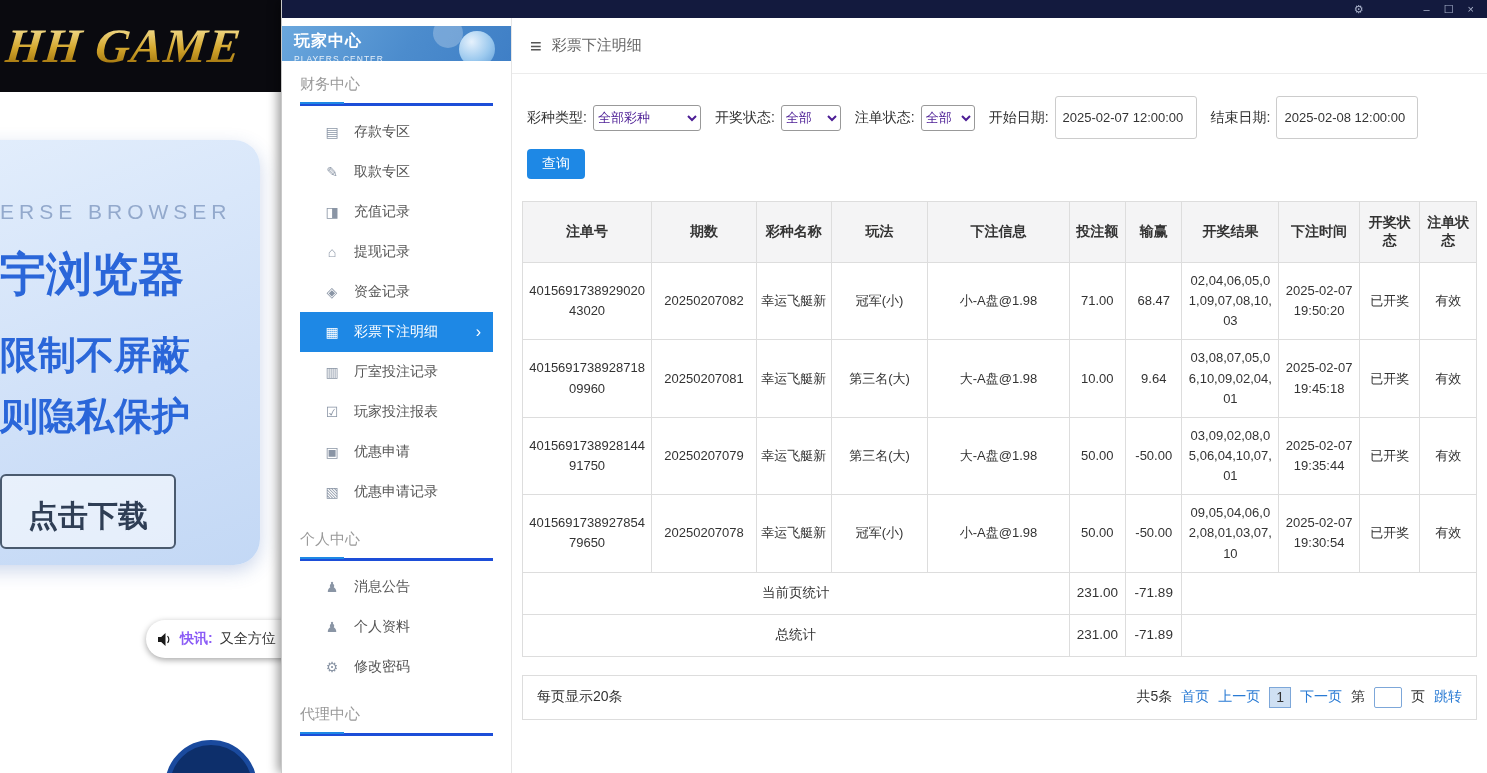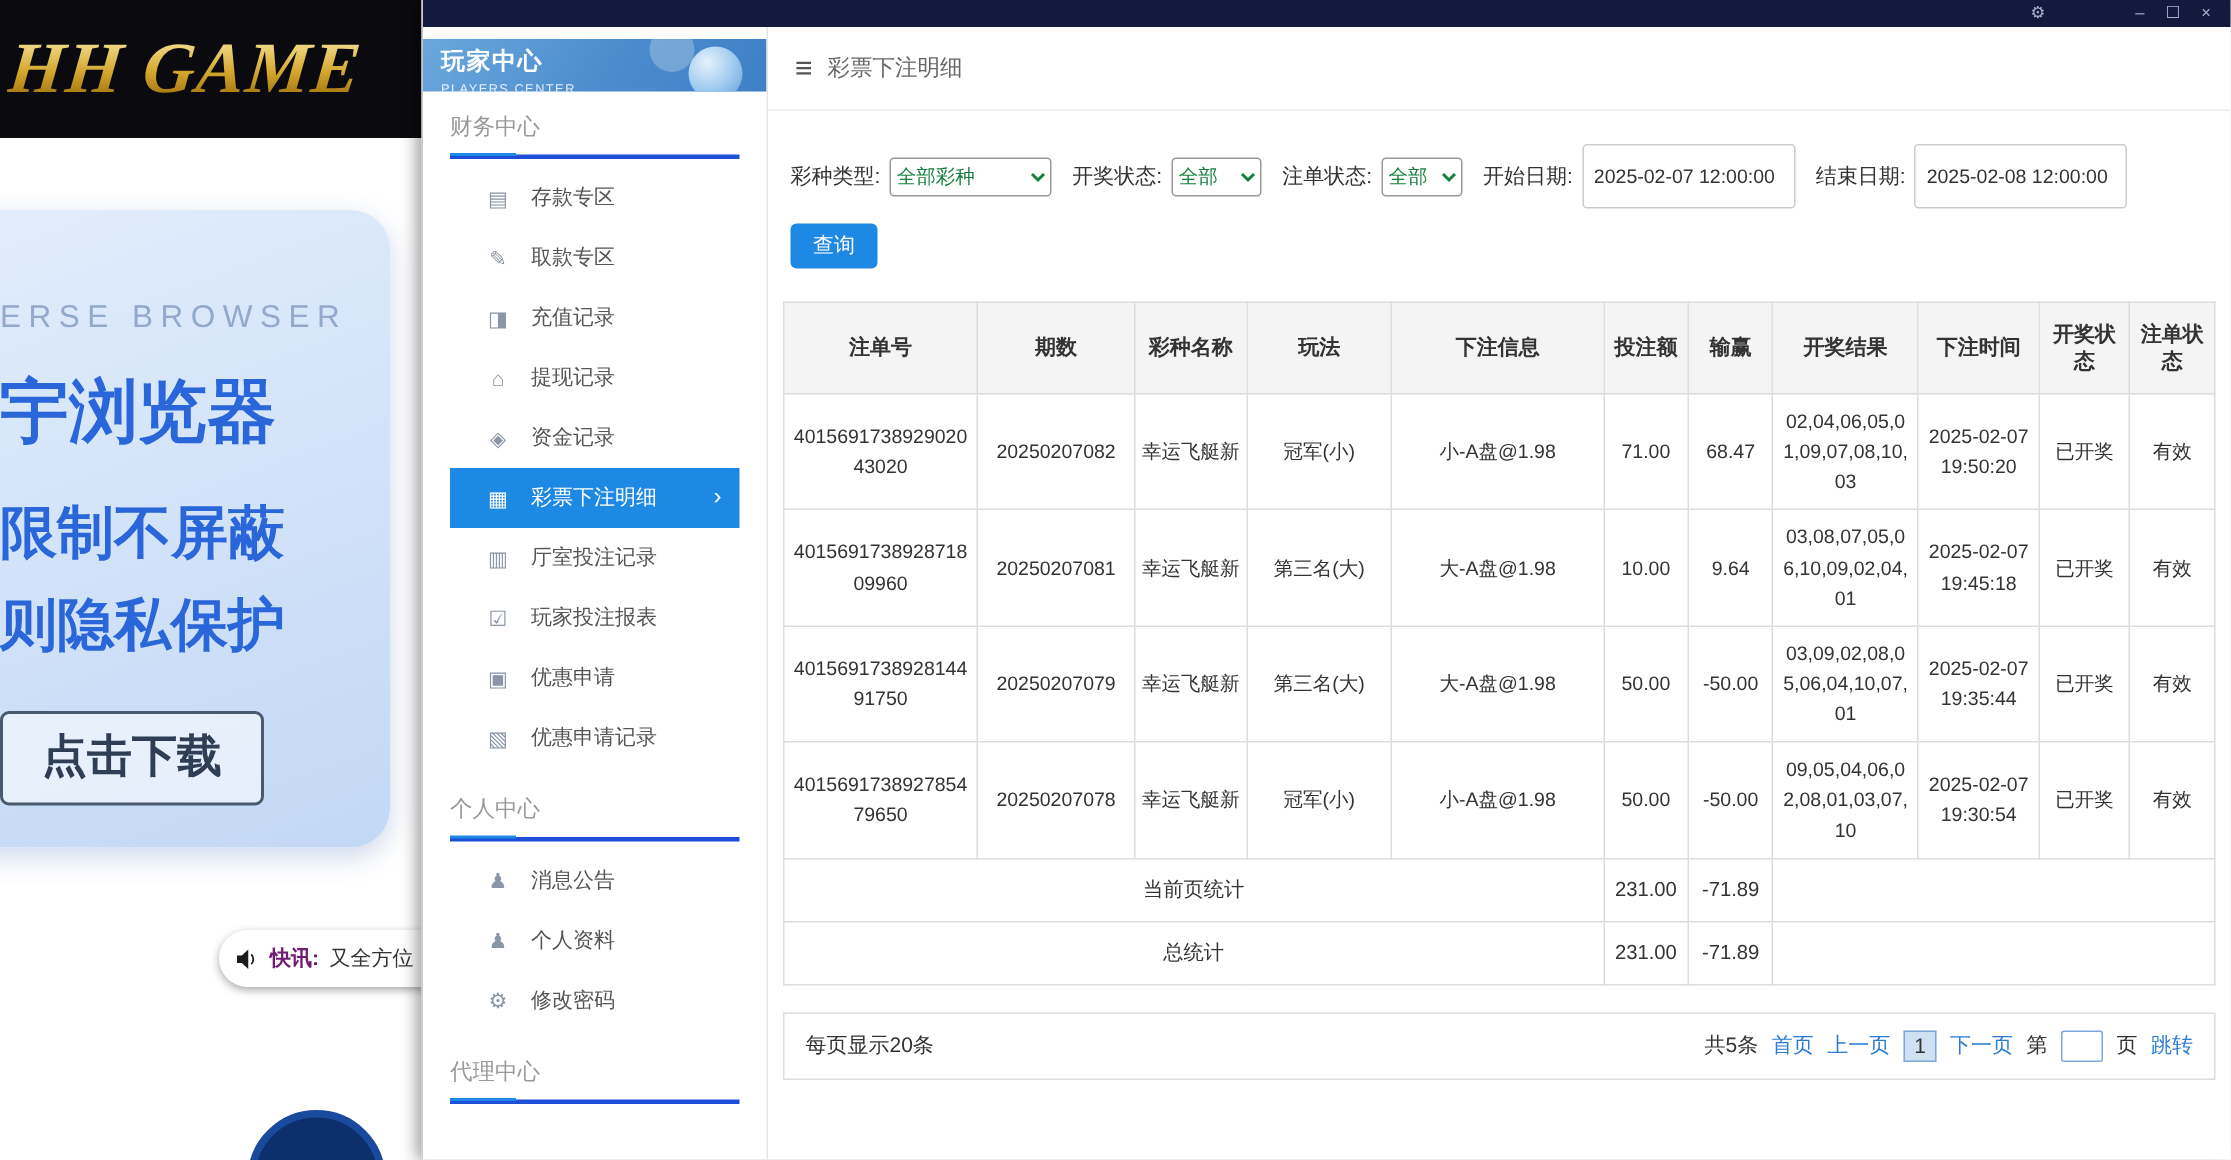--- a/index.html
+++ b/index.html
@@ -13,24 +13,24 @@
           background:linear-gradient(180deg,#f9e7a0 10%,#d3a62d 55%,#8a5d00 100%);
           -webkit-background-clip:text; background-clip:text; color:transparent; white-space:nowrap; }
   .promo-card { position:absolute; left:-70px; top:140px; width:330px; height:425px; border-radius:26px;
           background:linear-gradient(160deg,#e3eefc 0%,#cfe0f8 60%,#c3d8f5 100%);
           box-shadow:0 6px 18px rgba(60,100,180,.25); padding:60px 0 0 70px; overflow:hidden; }
   .promo-tagline { color:#93a9cc; font-size:21px; letter-spacing:5px; font-weight:500; }
   .promo-line1 { margin-top:20px; font-size:46px; font-weight:bold; color:#2a66d9; }
   .promo-line2 { margin-top:24px; font-size:38px; font-weight:bold; color:#2a66d9; }
   .promo-line3 { margin-top:10px; font-size:38px; font-weight:bold; color:#2a66d9; }
   .promo-download { display:inline-block; margin-top:32px; border:2px solid #4a5a6e; border-radius:6px;
-          padding:8px 26px 10px 26px; font-size:30px; font-weight:bold; color:#2f3e55; background:rgba(255,255,255,.55); cursor:pointer; }
+          padding:20px 26px 10px 26px; font-size:30px; font-weight:bold; color:#2f3e55; background:rgba(255,255,255,.55); cursor:pointer; }
   .ticker { position:absolute; left:146px; top:620px; width:230px; height:38px; background:#fff; border-radius:19px;
           box-shadow:0 2px 6px rgba(0,0,0,.35); display:flex; align-items:center; gap:7px; padding:0 12px; overflow:hidden; }
-  .ticker-label { font-weight:bold; color:#701a75; font-size:14px; white-space:nowrap; }
+  .ticker-label { font-weight:bold; color:#8b5cf6; font-size:14px; white-space:nowrap; }
   .ticker-text { color:#333; font-size:14px; white-space:nowrap; }
   .bg-circle { position:absolute; left:165px; top:740px; width:92px; height:92px; border-radius:50%;
           background:#0d2f6b; border:5px solid #1a4a9e; }
 
   
   .modal { position:absolute; left:281px; top:0; right:0; bottom:0; display:flex; flex-direction:column;
            border-left:1px solid #c9c9c9; box-shadow:-3px 0 10px rgba(0,0,0,.4); background:#fff; }
   .titlebar { height:18px; background:#131a3e; display:flex; align-items:center; justify-content:flex-end;
               gap:4px; padding-right:8px; flex:0 0 auto; }
   .tb-icon { color:#aab3cc; font-size:11px; line-height:1; padding:0 5px; cursor:pointer; }
@@ -59,21 +59,21 @@
   .menu-item .chev { margin-left:auto; padding-right:12px; font-size:16px; color:#fff; }
 
   
   .content { flex:1; background:#fff; overflow:hidden; padding:0 10px; }
   .content-header { height:56px; display:flex; align-items:center; gap:10px; color:#666; font-size:15px;
             border-bottom:1px solid #ececec; margin:0 -10px; padding:0 18px; }
   .hamburger { font-size:20px; color:#555; cursor:pointer; line-height:1; }
   .filters { padding:22px 0 0 5px; font-size:14px; color:#333; display:flex; align-items:center; gap:6px; }
   .filters .flabel { margin-left:8px; }
   .filters .flabel:first-child { margin-left:0; }
-  select { height:26px; border:1px solid #999; border-radius:3px; font-size:13px; color:#15803d; background:#fff; }
+  select { height:26px; border:1px solid #999; border-radius:3px; font-size:13px; color:#4c1d95; background:#fff; }
   .sel-lottery { width:108px; }
   .sel-draw { width:60px; }
   .sel-order { width:54px; }
   .date-input { width:142px; height:43px; border:1px solid #ccc; border-radius:3px; padding:0 7px; font-size:13px; color:#333; }
   .search-row { padding:10px 0 0 5px; }
   .btn-search { background:#1e88e5; color:#fff; border:none; border-radius:4px; padding:6px 15px; font-size:14px; cursor:pointer; }
 
   table.data { width:100%; border-collapse:collapse; border:1px solid #ddd; margin-top:22px; color:#333; }
   table.data th { background:#f4f4f5; border:1px solid #ddd; padding:12px 3px; font-size:14px; font-weight:bold; }
   table.data td { border:1px solid #ddd; padding:8px 4px; text-align:center; font-size:13px; word-break:break-all; line-height:1.55; }

